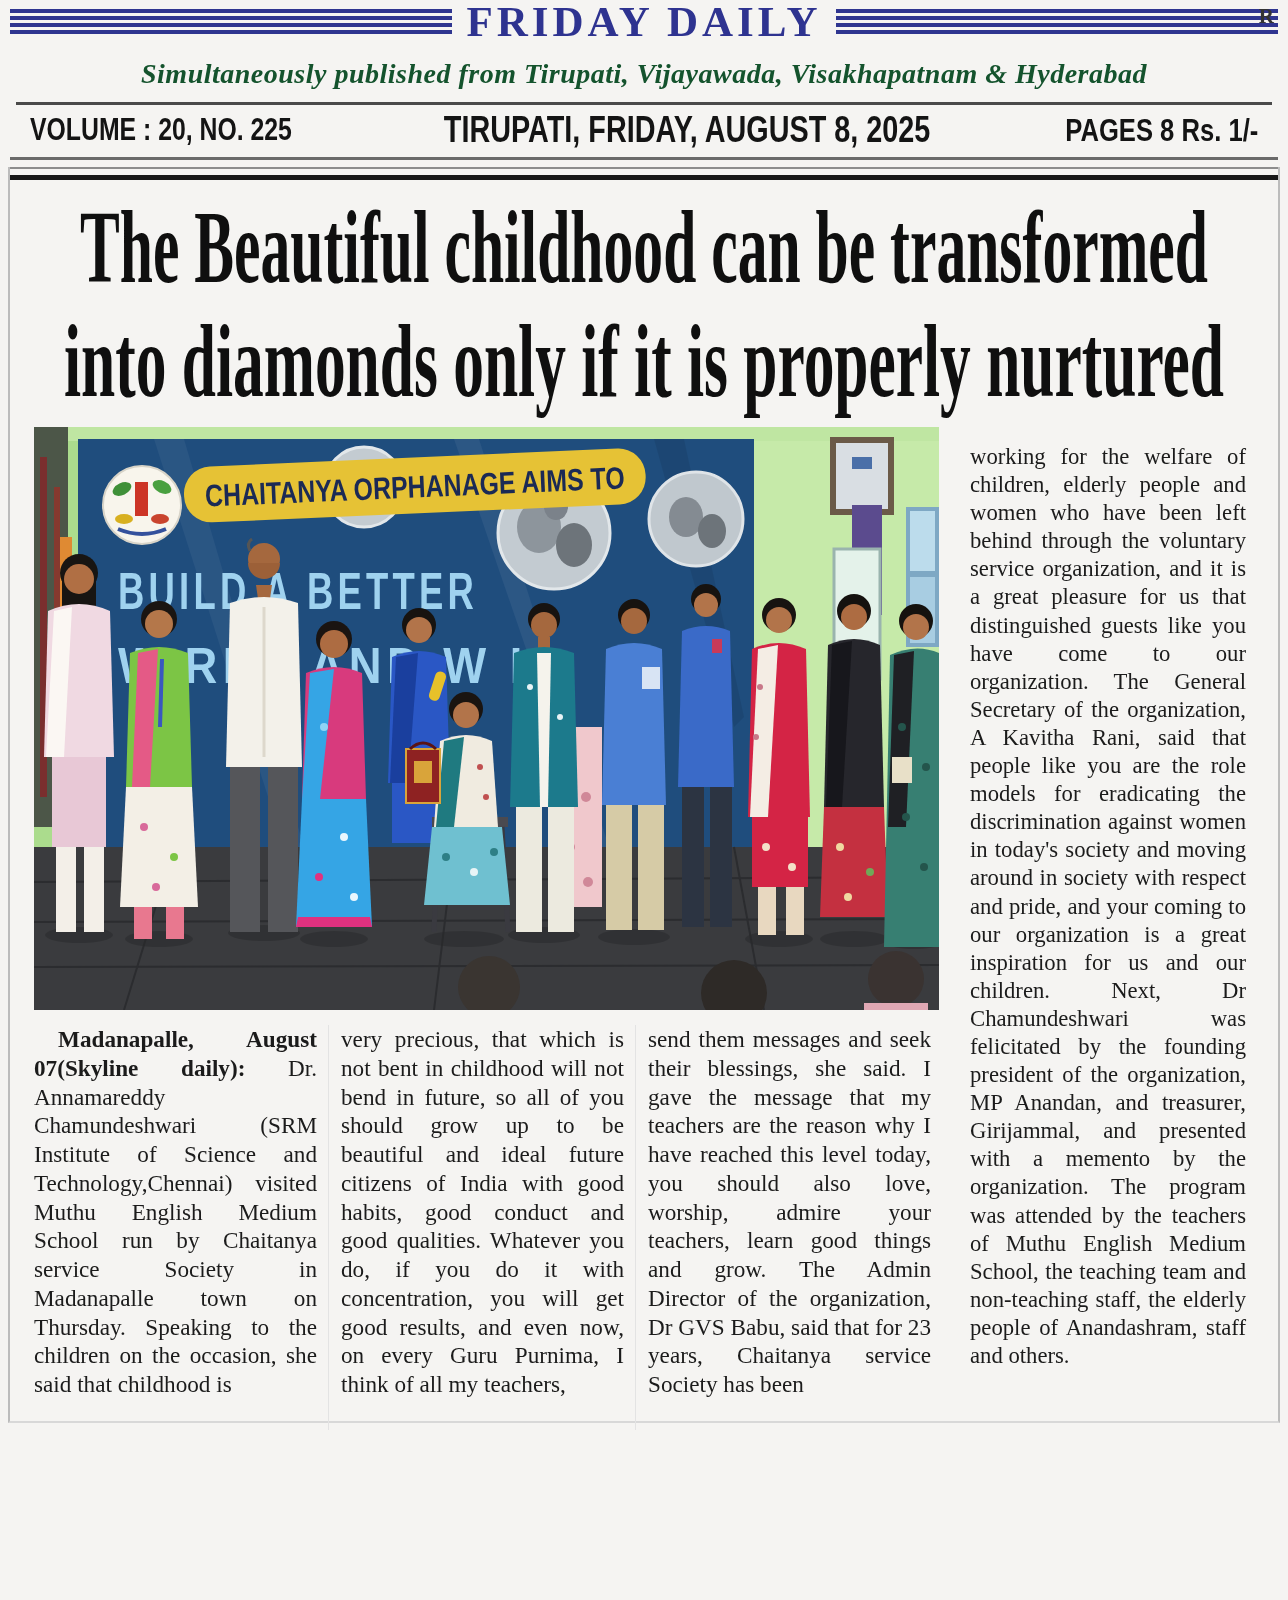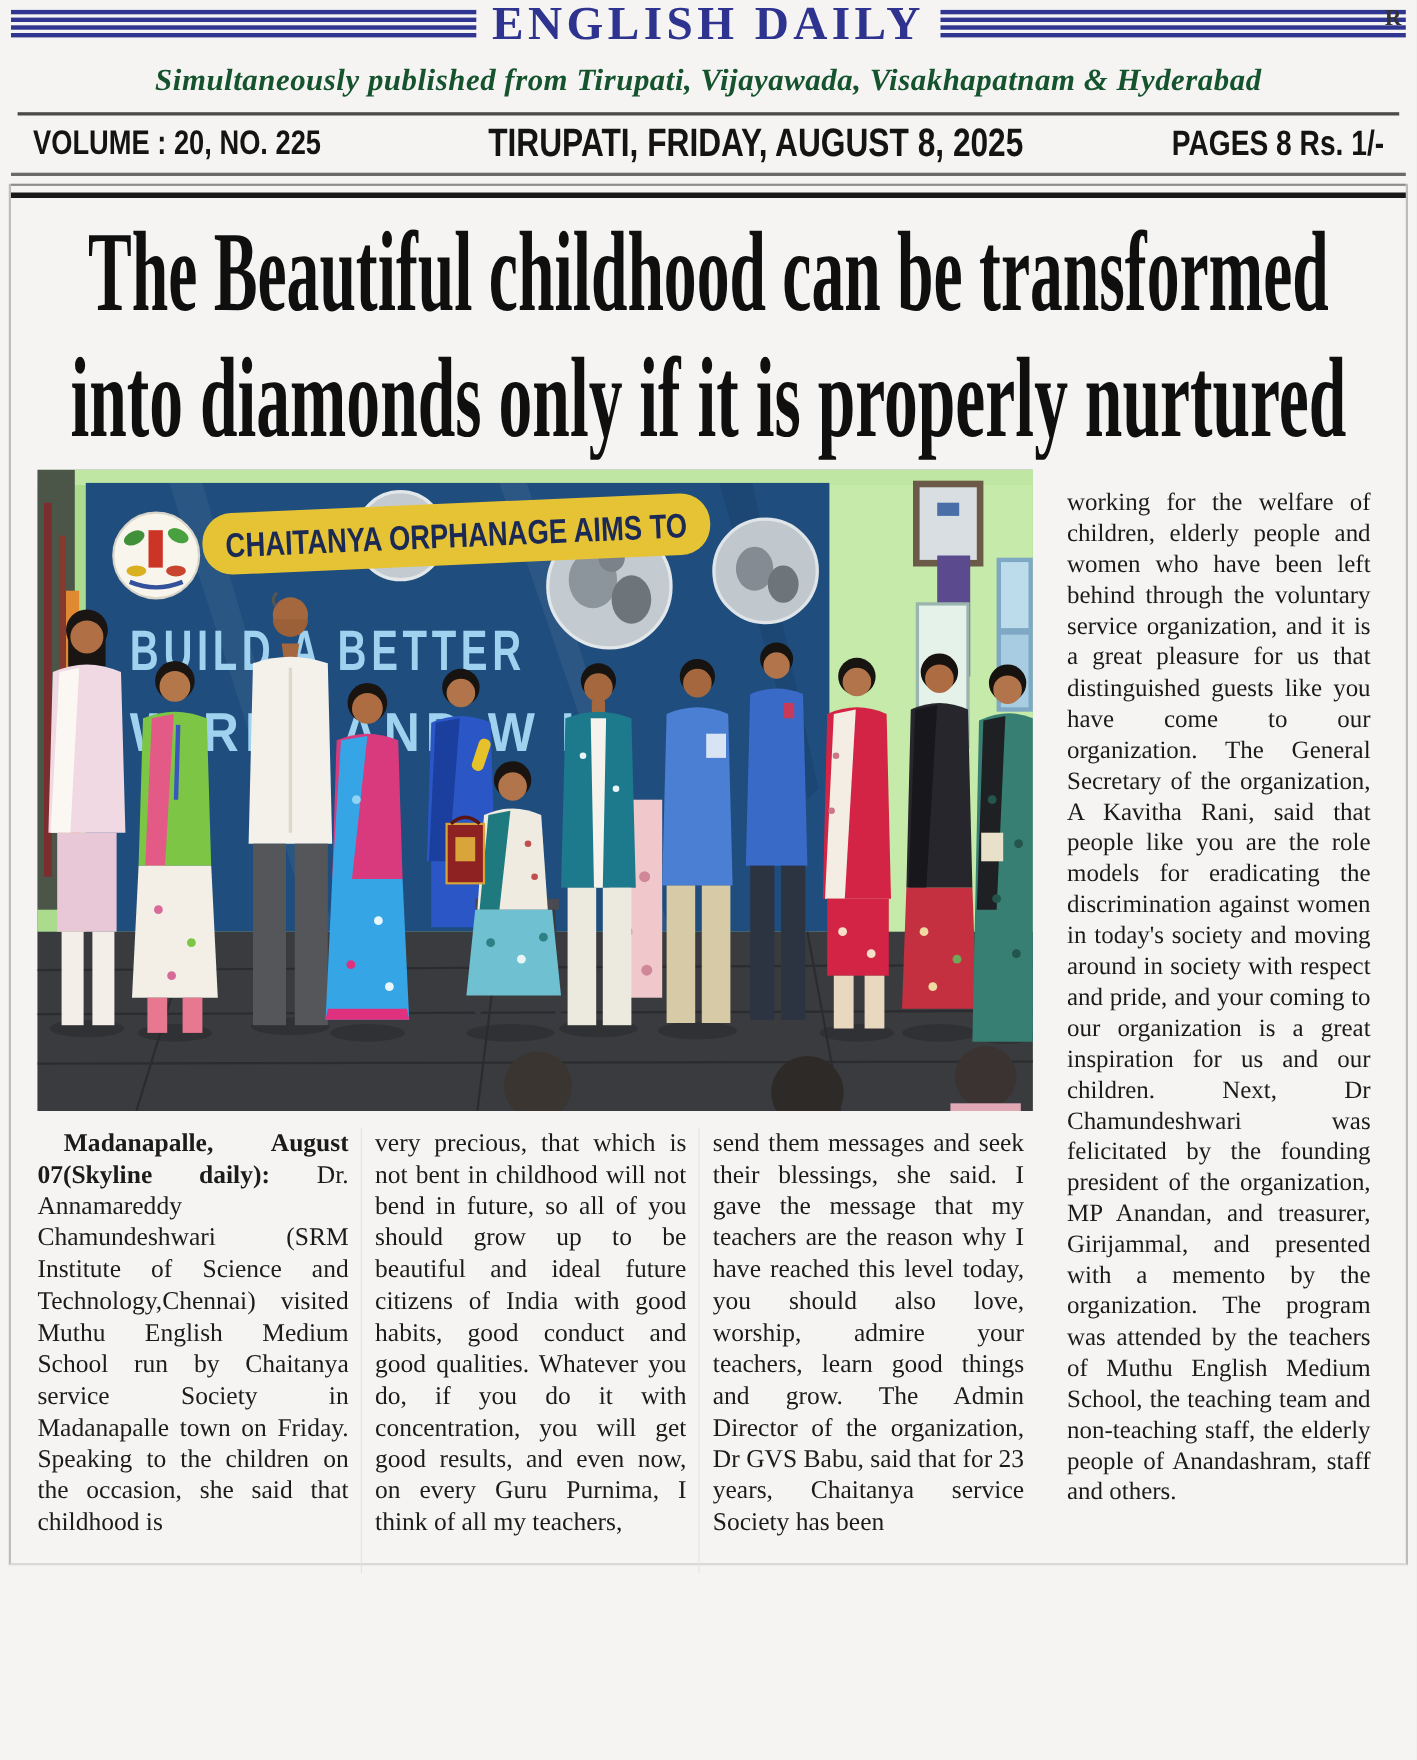--- a/index.html
+++ b/index.html
@@ -52,21 +52,21 @@
   <div class="corner-r">R</div>
 
 
   <div class="daily-row">
     <div class="stripes">
       <div class="stripe"></div>
         <div class="stripe"></div>
         <div class="stripe"></div>
         <div class="stripe"></div>
     </div>
-    <div class="daily-text">ENGLISH DAILY</div>
+    <div class="daily-text">FRIDAY DAILY</div>
     <div class="stripes">
       <div class="stripe"></div>
         <div class="stripe"></div>
         <div class="stripe"></div>
         <div class="stripe"></div>
     </div>
   </div>
 
   <div class="pub-line">Simultaneously published from Tirupati, Vijayawada, Visakhapatnam &amp; Hyderabad</div>
 
@@ -334,21 +334,21 @@
             <circle cx="862" cy="552" r="28" fill="#3a3331"></circle>
             <rect x="830" y="576" width="64" height="14" fill="#e0a8b4"></rect>
           </g>
         </svg>
         </div>
 
         <div class="cols">
           <div class="col">
             <p>
               <span class="lead">Madanapalle, August 07(Skyline daily):</span>
-              <span>Dr. Annamareddy Chamundeshwari (SRM Institute of Science and Technology,Chennai) visited Muthu English Medium School run by Chaitanya service Society in Madanapalle town on Friday. Speaking to the children on the occasion, she said that childhood is</span>
+              <span>Dr. Annamareddy Chamundeshwari (SRM Institute of Science and Technology,Chennai) visited Muthu English Medium School run by Chaitanya service Society in Madanapalle town on Thursday. Speaking to the children on the occasion, she said that childhood is</span>
             </p>
           </div>
           <div class="col">
             <p style="text-indent:0;">very precious, that which is not bent in childhood will not bend in future, so all of you should grow up to be beautiful and ideal future citizens of India with good habits, good conduct and good qualities. Whatever you do, if you do it with concentration, you will get good results, and even now, on every Guru Purnima, I think of all my teachers,</p>
           </div>
           <div class="col">
             <p style="text-indent:0;">send them messages and seek their blessings, she said. I gave the message that my teachers are the reason why I have reached this level today, you should also love, worship, admire your teachers, learn good things and grow. The Admin Director of the organization, Dr GVS Babu, said that for 23 years, Chaitanya service Society has been</p>
           </div>
         </div>
       </div>

